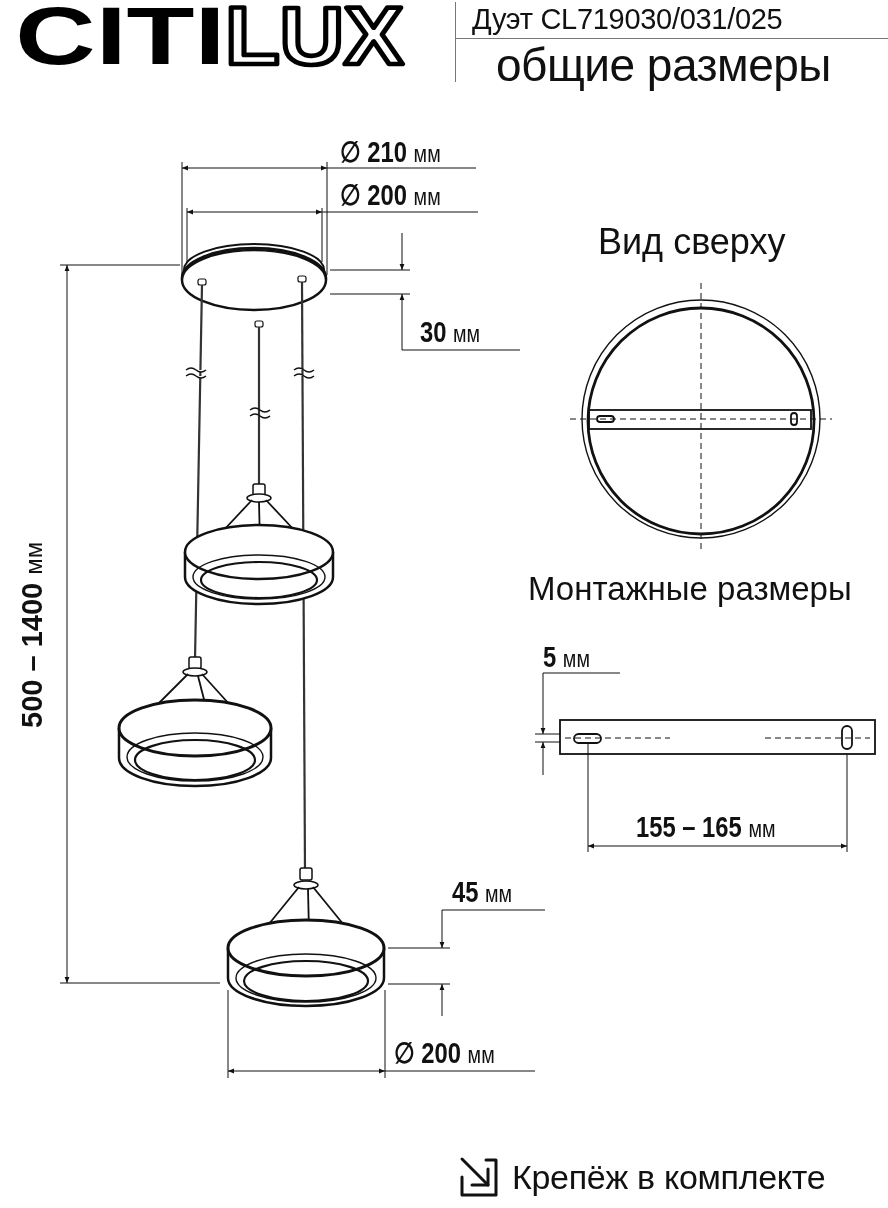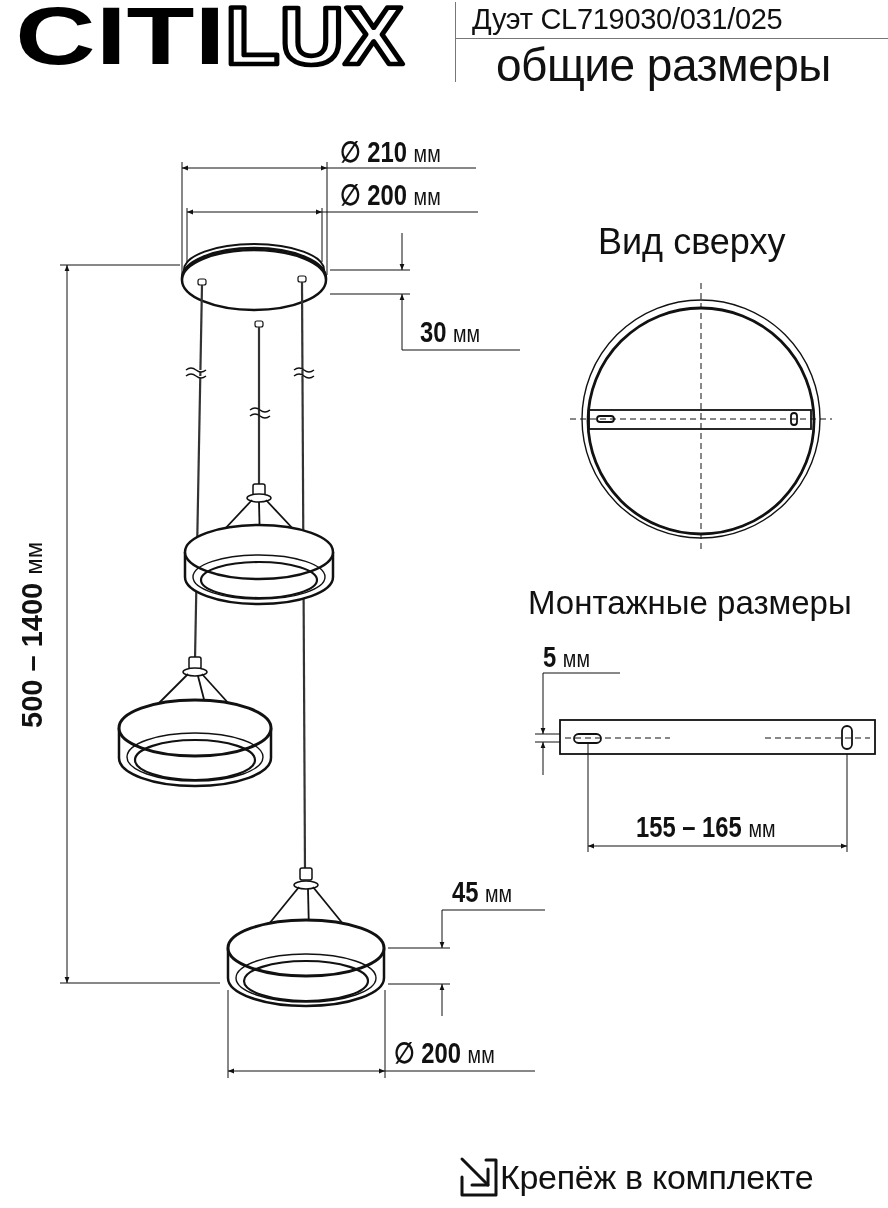--- a/index.html
+++ b/index.html
@@ -7,21 +7,21 @@
   .logo{position:absolute;left:4px;top:2px;height:70px;}
   .hdr-line-v{position:absolute;left:455px;top:2px;width:1px;height:80px;background:#777;}
   .hdr-line-h{position:absolute;left:455px;top:38px;width:433px;height:1px;background:#777;}
   .model{position:absolute;left:472px;top:2px;font-size:29px;line-height:34px;letter-spacing:-0.3px;}
   .subtitle{position:absolute;left:496px;top:38px;font-size:46px;line-height:54px;letter-spacing:-0.5px;}
   svg.draw{position:absolute;left:0;top:0;}
   .lbl{position:absolute;white-space:nowrap;line-height:1;}
   .big{font-family:"Liberation Sans",sans-serif;font-weight:bold;font-size:29px;transform:scaleX(0.82);transform-origin:left top;}
   .big .u{font-weight:normal;font-size:24px;}
   .view-title{position:absolute;font-size:36px;line-height:1;}
-  .footer{position:absolute;left:458px;top:1155px;display:flex;align-items:center;}
+  .footer{position:absolute;left:458px;top:1155px;display:flex;align-items:center;gap:12px;}
   .footer-text{font-size:34px;font-weight:normal;letter-spacing:-0.3px;}
   .vert{position:absolute;left:18px;top:728px;transform:rotate(-90deg);transform-origin:left top;}
 </style>
 </head>
 <body>
 
 <svg class="logo" width="420" height="74" viewBox="0 0 420 74">
   <text x="0" y="66" font-family="Liberation Sans, sans-serif" font-weight="bold" font-size="86" fill="#000" textLength="222" lengthAdjust="spacingAndGlyphs">CITI</text>
   <text x="222" y="66" font-family="Liberation Sans, sans-serif" font-weight="bold" font-size="86" fill="#fff" stroke="#000" stroke-width="5" stroke-linejoin="round" textLength="188" lengthAdjust="spacingAndGlyphs">LUX</text>
 </svg>
@@ -188,21 +188,21 @@
   <span>45</span>
   <span class="u">мм</span>
 </div>
 <div class="lbl big" style="left:394px;top:1039px;">
   <span>∅</span>
   <span>200</span>
   <span class="u">мм</span>
 </div>
 
 <div class="view-title" style="left:598px;top:224px;">Вид сверху</div>
-<div class="view-title" style="left:528px;top:572px;font-size:33px;margin-top:14px;">Монтажные размеры</div>
+<div class="view-title" style="left:528px;top:572px;font-size:33px;">Монтажные размеры</div>
 
 <div class="lbl big" style="left:543px;top:643px;">
   <span>5</span>
   <span class="u">мм</span>
 </div>
 <div class="lbl big" style="left:636px;top:813px;">
   <span>155 – 165</span>
   <span class="u">мм</span>
 </div>
 

